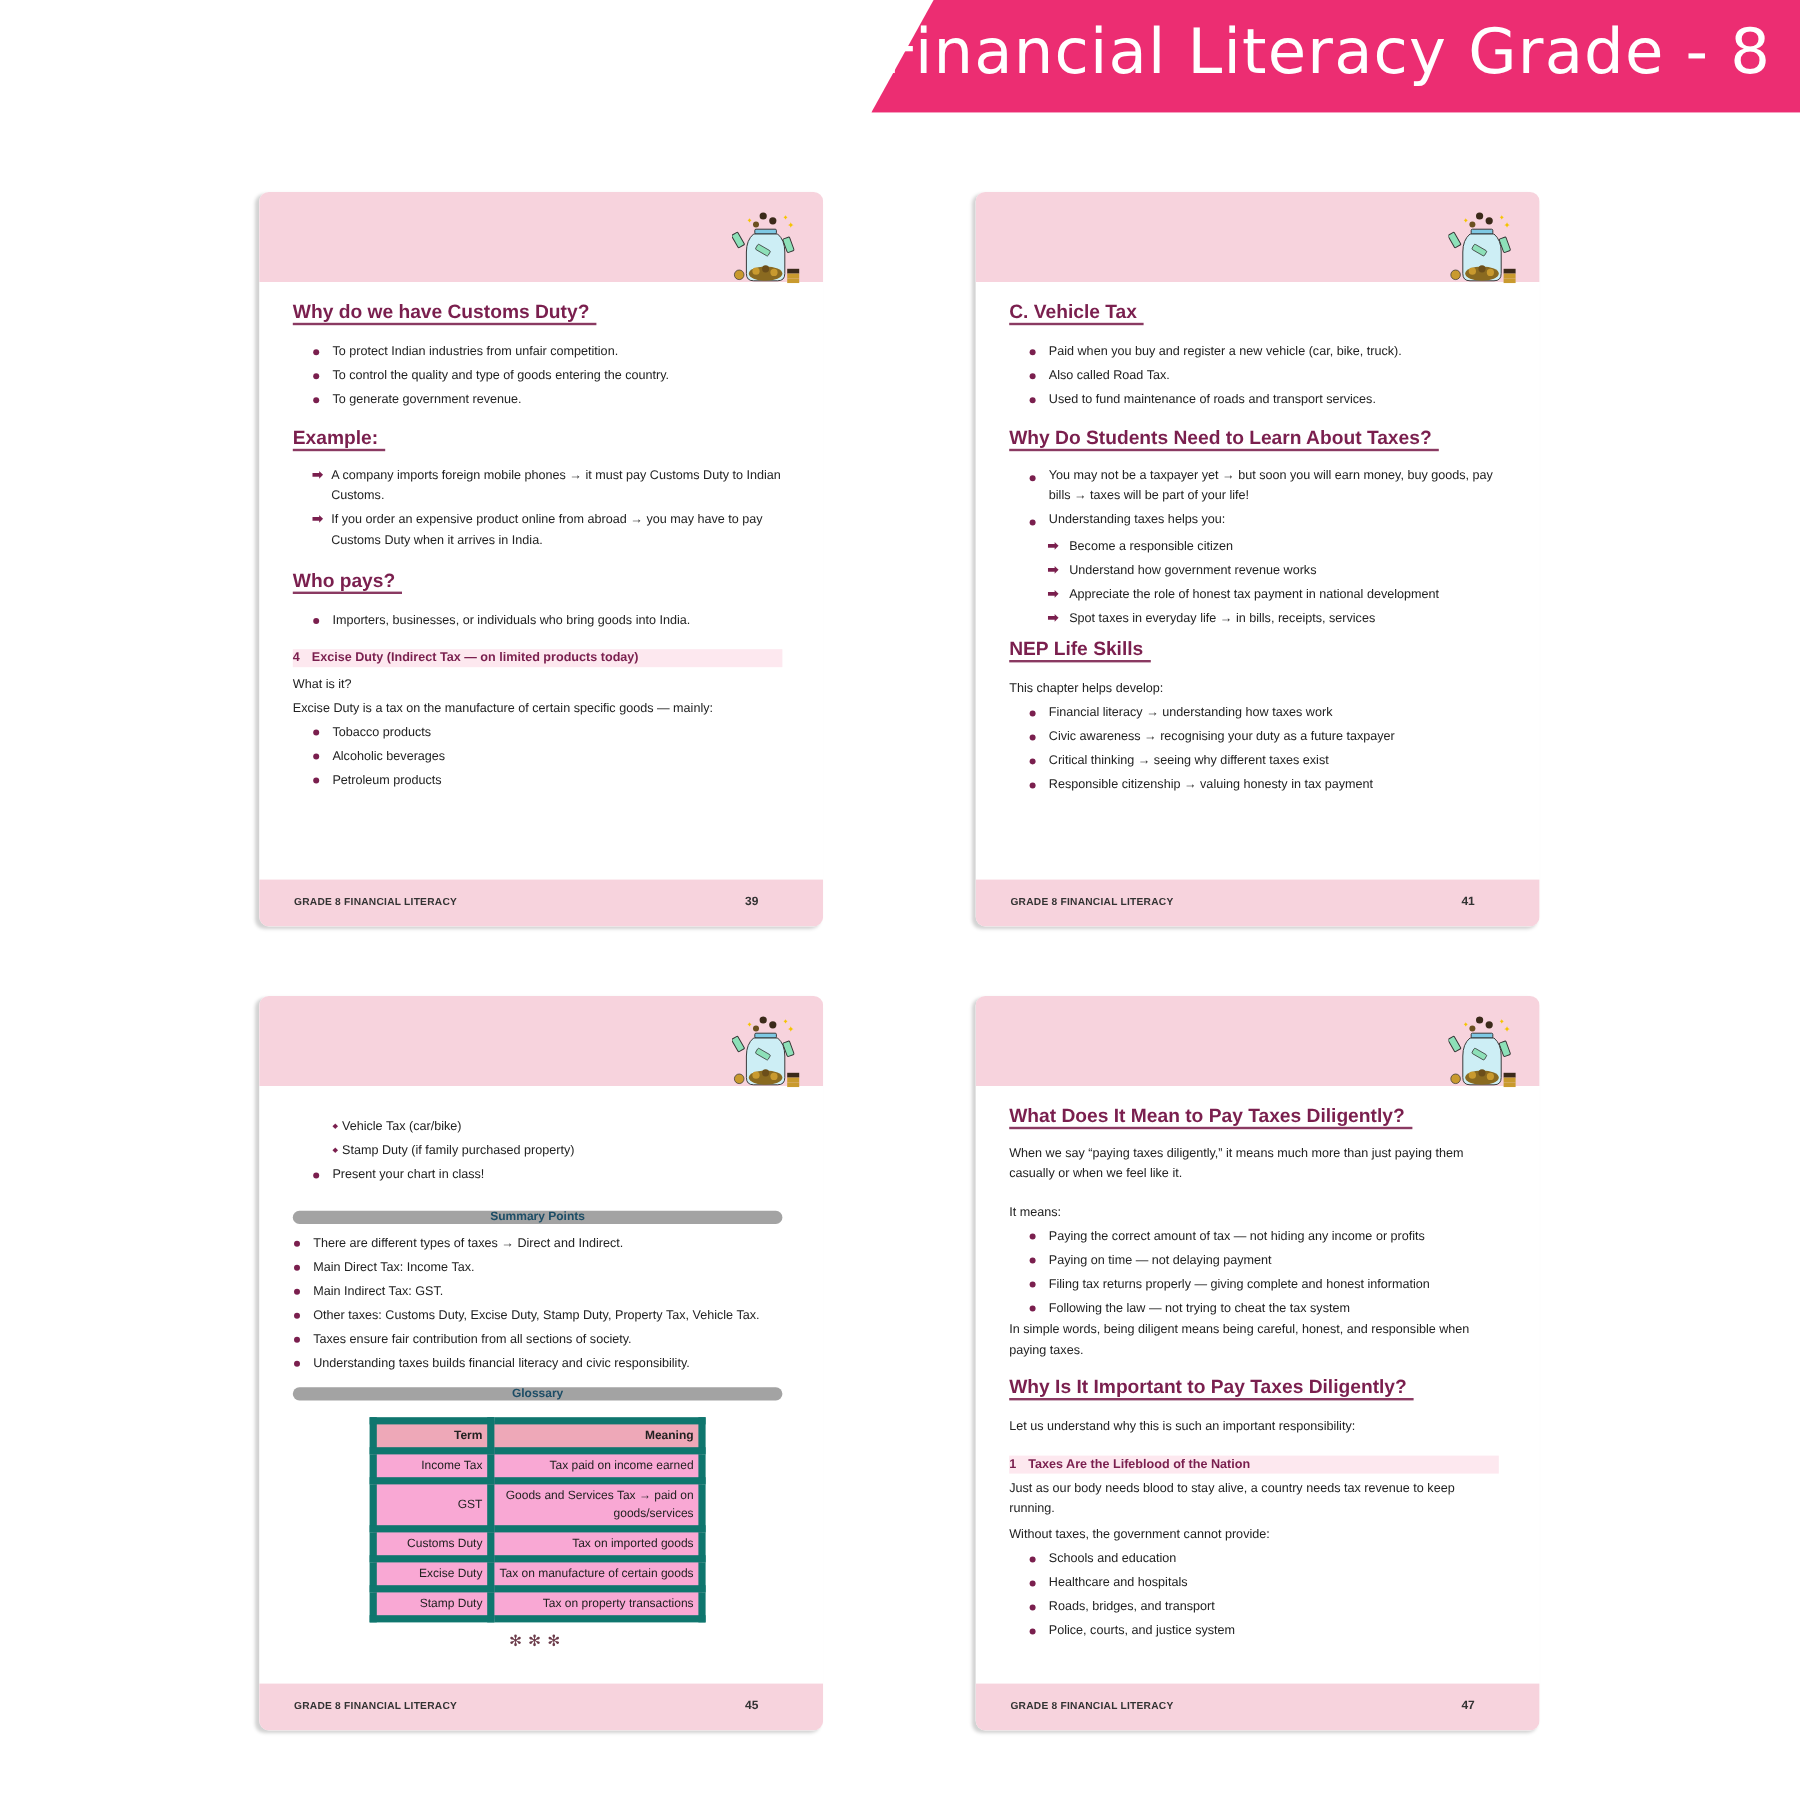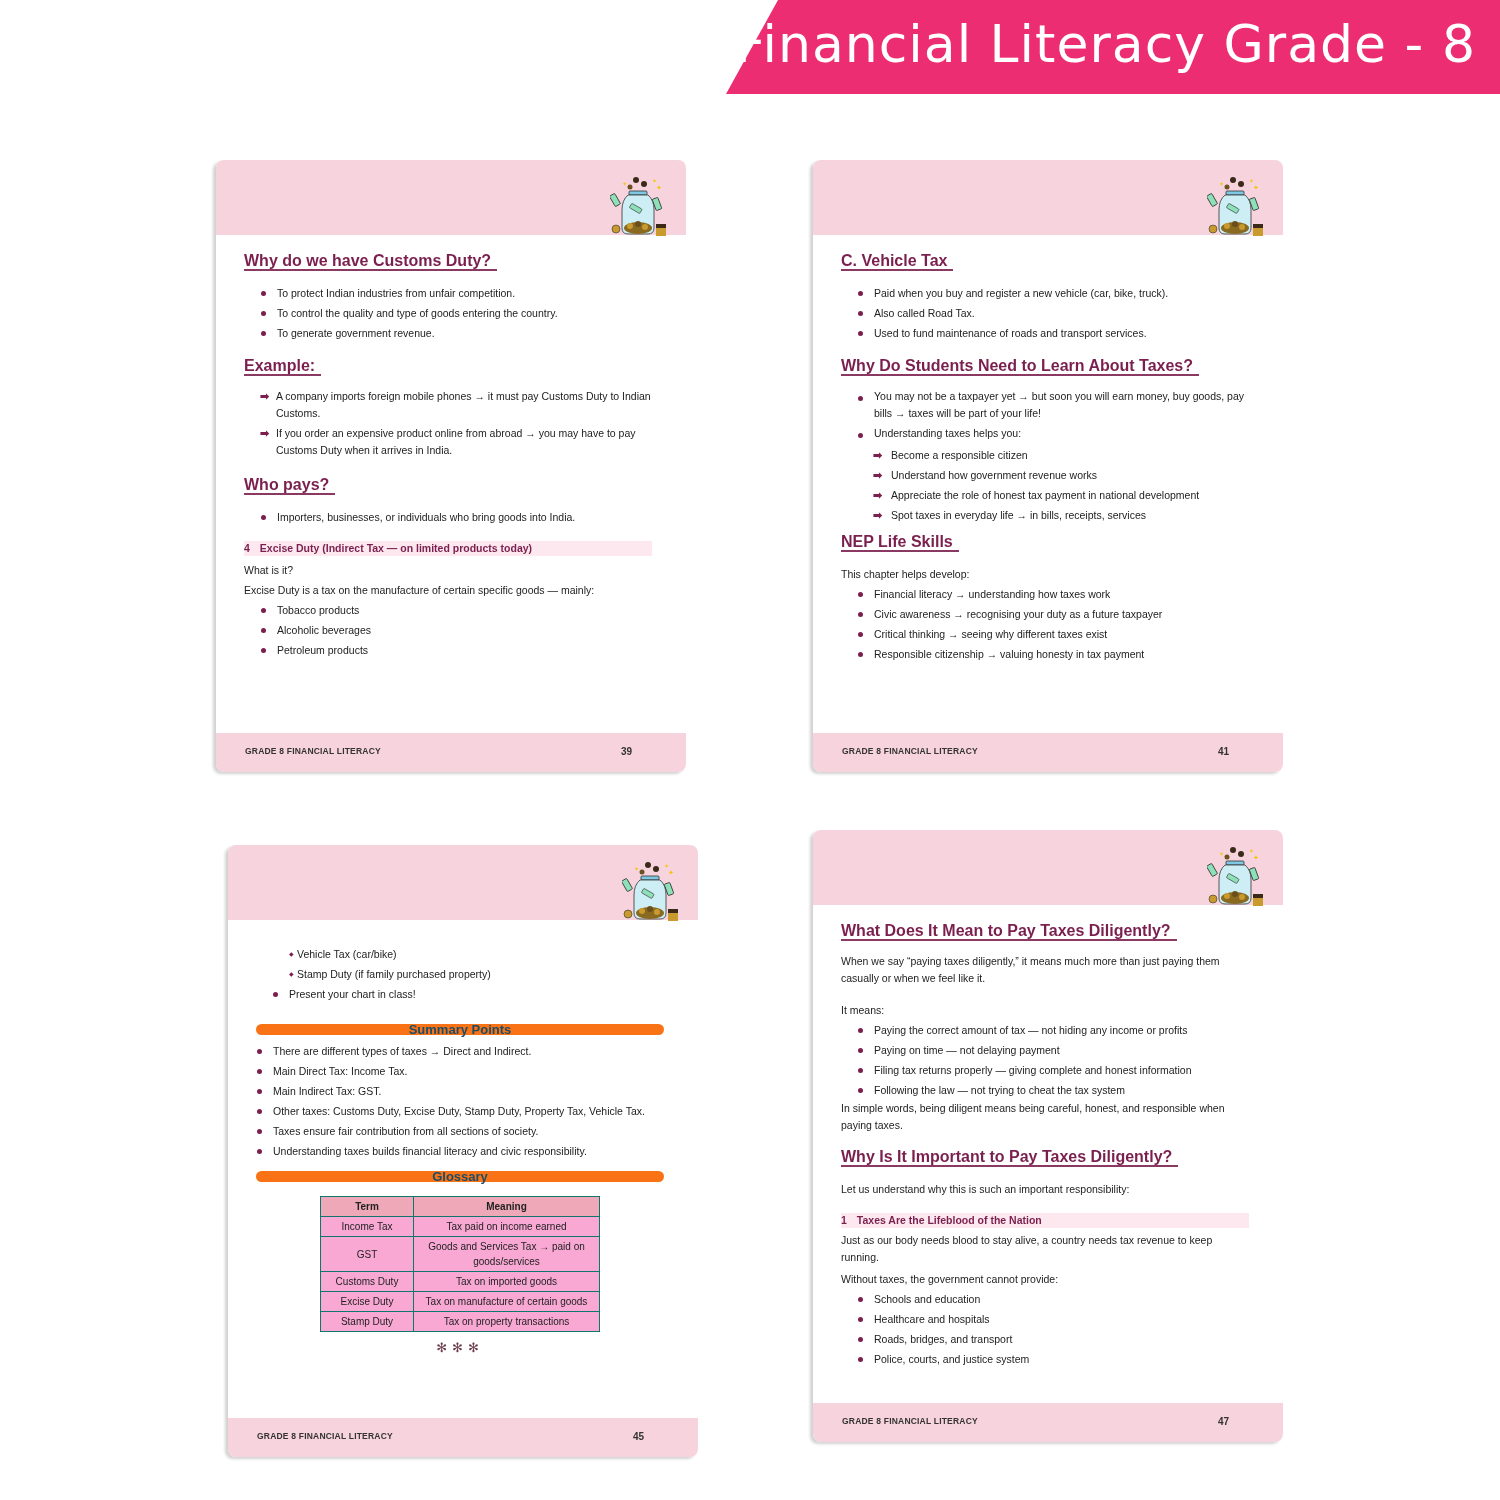--- a/index.html
+++ b/index.html
@@ -5,21 +5,21 @@
   html, body { margin:0; padding:0; }
   body { width:1500px; height:1500px; background:#ffffff; position:relative; overflow:hidden;
          font-family:"Liberation Sans", sans-serif; color:#222; }
   .banner { position:absolute; top:0; right:0; width:774px; height:94px; background:#ec2d72;
             clip-path: polygon(52px 0, 100% 0, 100% 100%, 0 100%); }
   .banner-title { position:absolute; right:24px; top:14px; color:#fff; font-size:52px;
             font-family:"DejaVu Sans", sans-serif; font-weight:normal; letter-spacing:1px; white-space:nowrap; }
   .page { position:absolute; width:470px; height:612px; background:#fff; border-radius:8px;
           box-shadow:-3px 2px 3px rgba(0,0,0,0.18); overflow:hidden; }
   .p1 { left:216px; top:160px; } .p2 { left:813px; top:160px; }
-  .p3 { left:228px; top:830px;margin-top:15px; } .p4 { left:813px; top:830px; }
+  .p3 { left:216px; top:830px; } .p4 { left:813px; top:830px; }
   .page-header { position:absolute; left:0; top:0; width:100%; height:75px; background:#f7d3dd; }
   .jar { position:absolute; right:18px; top:14px; width:58px; height:62px; }
   .page-footer { position:absolute; left:0; bottom:0; width:100%; height:39px; background:#f7d3dd; }
   .footer-label { position:absolute; left:29px; top:13px; font-size:8.5px; font-weight:bold; color:#333; letter-spacing:0.2px; }
   .footer-num { position:absolute; right:54px; top:13px; font-size:10px; font-weight:bold; color:#333; }
   .content { position:absolute; left:28px; top:92px; width:410px; font-size:10.5px; line-height:20px; color:#222; }
   .h { display:inline-block; color:#7a1f4e; font-weight:bold; font-size:16px; border-bottom:2px solid #8a3a62;
        padding-right:6px; line-height:16px; margin-bottom:12px; }
   .num-h { background:#fde8ef; color:#7a1f4e; font-weight:bold; font-size:10.5px; line-height:13px; padding:1px 0; width:408px; margin-bottom:4px; }
   .num-h span.n { margin-right:10px; }
@@ -33,23 +33,23 @@
   .arrow-list li .arr { position:absolute; left:16px; top:0; color:#7a1f4e; font-weight:bold; font-size:11px; }
   .sub-arrow li { padding-left:50px; line-height:20px; margin:0; }
   .sub-arrow li .arr { left:32px; }
   .diamond-list { list-style:none; margin:0; padding:0; }
   .diamond-list li { position:relative; padding-left:41px; }
   .diamond-list li::before { content:"\25C6"; position:absolute; left:33px; top:0; color:#7a1f4e; font-size:6px; }
   .gap { height:14px; }
   .gap-s { height:8px; }
   .p { margin:0; }
   .wrap li { line-height:17px; margin-bottom:3px; }
-  .pill { background:#f97316; border-radius:6px; text-align:center; color:#1c4d66; font-weight:bold; font-size:13px; line-height:11px; width:408px; margin:6px 0 6px; }
+  .pill { background:#a3a3a3; border-radius:6px; text-align:center; color:#1c4d66; font-weight:bold; font-size:10px; line-height:11px; width:408px; margin:6px 0 6px; }
   table.gloss { border-collapse:collapse; margin:14px 0 0 64px; font-size:10px; width:280px; }
-  table.gloss td, table.gloss th { border:1px solid #0f766e; padding:2px 4px; text-align:center; vertical-align:middle; line-height:15px; }
+  table.gloss td, table.gloss th { border:6px solid #0f766e; padding:2px 4px; text-align:right; vertical-align:middle; line-height:15px; }
   table.gloss th { background:#eea8b8; font-weight:bold; }
   table.gloss td { background:#f9a8d4; }
   table.gloss td:first-child, table.gloss th:first-child { width:84px; }
   .stars { text-align:center; color:#6b3b4a; font-size:13px; letter-spacing:5px; margin-top:6px; width:408px; }
 </style>
 </head>
 <body>
 
 <div class="banner"></div>
 <div class="banner-title">Financial Literacy Grade - 8</div>

